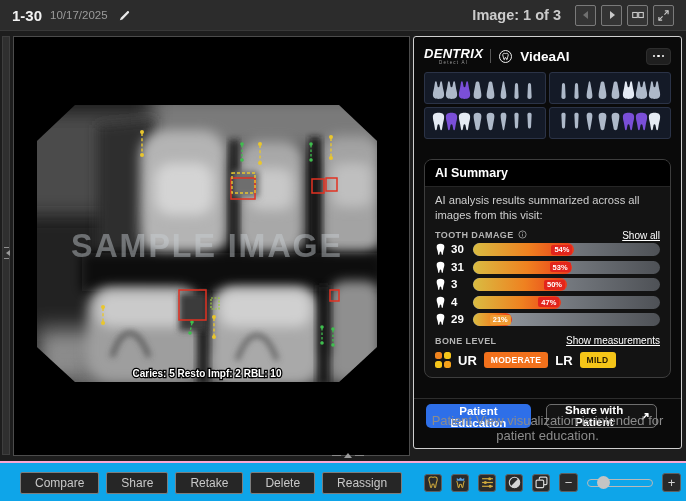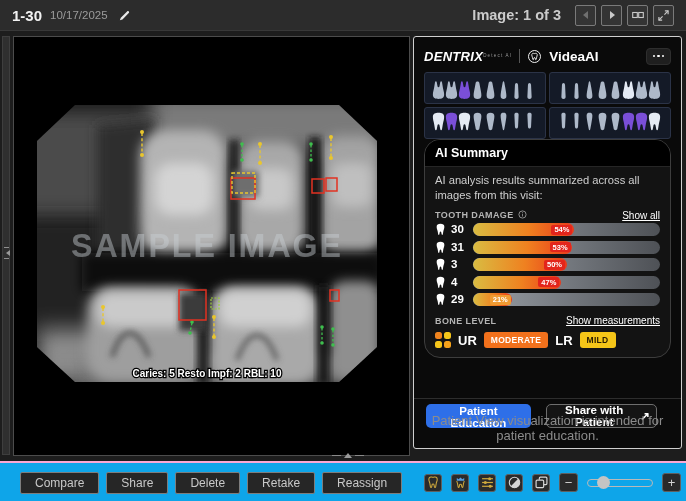--- a/index.html
+++ b/index.html
@@ -20,30 +20,30 @@
   .strip-handle .tri{width:0;height:0;border:3px solid transparent;border-right:4px solid #9a9a9a;background:none}
   .bottom-handle{position:absolute;left:322px;top:451px;width:52px;height:9px;display:flex;align-items:center;justify-content:center;gap:3px;cursor:pointer}
   .bottom-handle i{display:block;width:9px;height:1.5px;background:#8a8a8a}
   .bottom-handle .tri{width:0;height:0;border:4px solid transparent;border-bottom:5px solid #9a9a9a;background:none;margin-top:-5px}
   
   .viewer{position:absolute;left:13px;top:36px;width:397px;height:420px;background:#000;border:1px solid #4c4c4c;box-sizing:border-box}
   .xray{position:absolute;left:23px;top:68px}
   
   .panel{position:absolute;left:413px;top:36px;width:269px;height:413px;background:#0a0a0a;border:1px solid #cfcfcf;border-radius:3px;box-sizing:border-box;padding:8px 10px}
   .brand-row{display:flex;align-items:center;gap:7px;height:22px}
-  .dentrix-wrap{display:flex;flex-direction:row;line-height:1;align-items:center}
+  .dentrix-wrap{display:flex;flex-direction:column;line-height:1;align-items:center}
   .dentrix{font-style:italic;font-weight:bold;font-size:13px;color:#fff;letter-spacing:.3px}
   .dentrix-sub{font-size:4.5px;color:#9a9a9a;letter-spacing:1.2px;margin-top:1px}
   .brand-divider{width:1px;height:14px;background:#555}
   .videa{font-weight:bold;font-size:13.5px;color:#fff}
   .more-btn{margin-left:auto;width:25px;height:17px;background:#1f1f1f;border:1px solid #2e2e2e;border-radius:4px;display:flex;align-items:center;justify-content:center;gap:2px;cursor:pointer;padding:0}
   .more-btn i{width:2.6px;height:2.6px;border-radius:50%;background:#fff}
   .chart{margin-top:5px;display:grid;grid-template-columns:1fr 1fr;gap:3px}
   .quad{height:30px;background:#141a27;border:1px solid #2b3347;border-radius:3px;display:flex;align-items:center;justify-content:center}
-  .summary{margin-top:0;border:1px solid #3d3d3d;border-radius:16px;background:#131313;overflow:hidden}
+  .summary{margin-top:20px;border:1px solid #3d3d3d;border-radius:8px;background:#131313;overflow:hidden}
   .summary-header{background:#000;padding:6px 10px;font-weight:bold;font-size:12.5px;color:#fff;border-bottom:1px solid #262626}
   .summary-body{padding:6px 10px 9px}
   .desc{font-size:11.2px;color:#cfcfcf;line-height:1.32}
   .sec-row{display:flex;align-items:center;justify-content:space-between;margin-top:7px}
   .sec-label{font-size:9px;font-weight:bold;color:#b5b5b5;letter-spacing:.4px;display:flex;align-items:flex-start;gap:4px}
   .link{font-size:10px;color:#fff;text-decoration:underline;cursor:pointer;font-weight:normal}
   #damage-rows{margin-top:2px}
   .dmg-row{display:flex;align-items:flex-start;gap:5px;margin-top:2.5px;height:15px;cursor:pointer}
   .dmg-num{width:17px;font-weight:bold;font-size:11.5px;color:#fff}
   .dmg-track{flex:1;height:13px;border-radius:7px;background:linear-gradient(90deg,#9ba1a8,#4e5156);position:relative;overflow:hidden}
@@ -480,22 +480,22 @@
       <span>↗</span>
     </button>
   </div>
   <div class="panel-footer">Patient View visualization is intended for patient education.</div>
 </div>
 
 <div class="toolbar">
   <div id="toolbar-left">
       <button class="tb-btn">Compare</button>
       <button class="tb-btn">Share</button>
+      <button class="tb-btn">Retake</button>
       <button class="tb-btn">Delete</button>
-      <button class="tb-btn">Retake</button>
       <button class="tb-btn">Reassign</button>
     </div>
   <div class="tool-cluster">
     <button class="icon-btn">
       <span style="display:flex">
           <svg width="13" height="13" viewBox="0 0 12 14">
             <path d="M3.2,1 C1.8,1 1,2.1 1,3.7 C1,5.2 1.6,6.1 2,7.6 L2.7,11.7 C2.9,12.6 3.8,12.6 4,11.7 L4.5,9.2 C4.7,8.3 6.3,8.3 6.5,9.2 L7,11.7 C7.2,12.6 8.1,12.6 8.3,11.7 L9,7.6 C9.4,6.1 10,5.2 10,3.7 C10,2.1 9.2,1 7.8,1 C7,1 6.7,1.35 5.5,1.35 C4.3,1.35 4,1 3.2,1 Z" stroke="#cfa93d" stroke-width="1.1" fill="none"></path>
           </svg>
         </span>
     </button>

